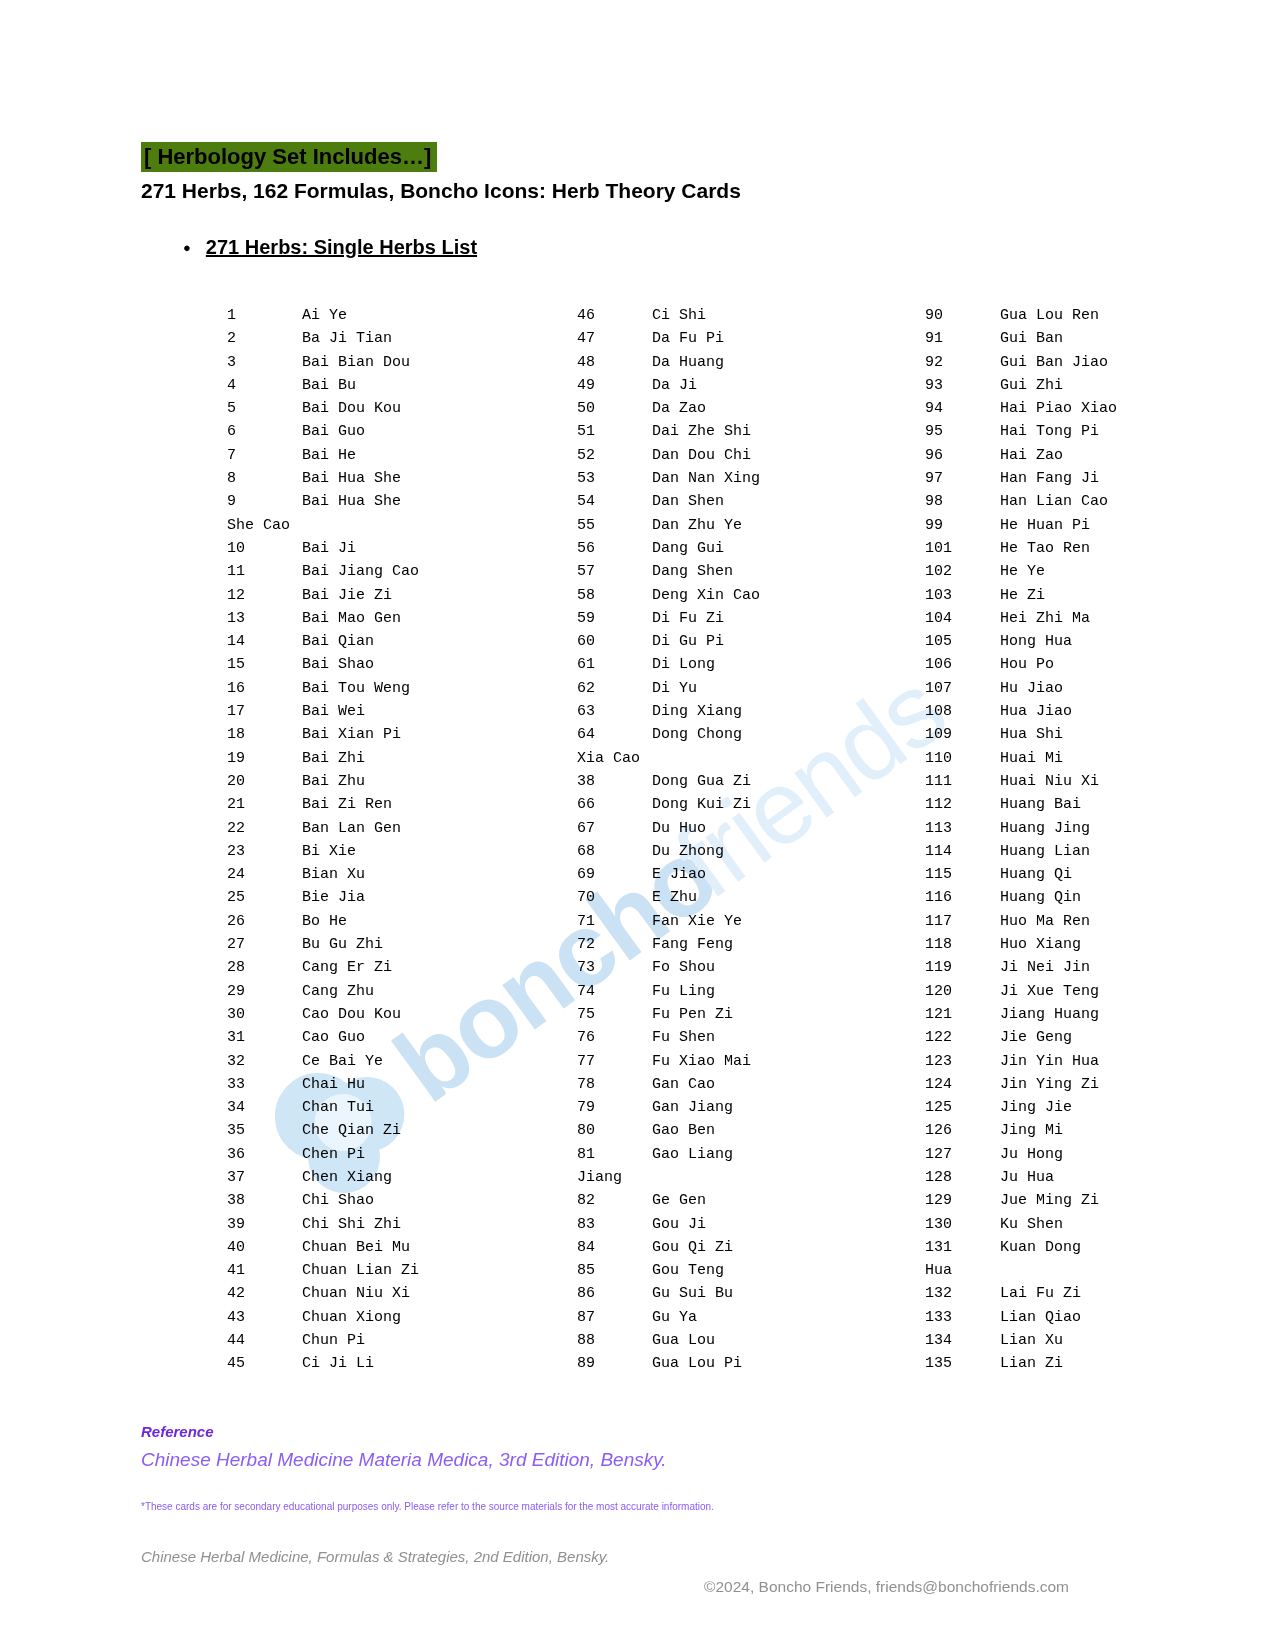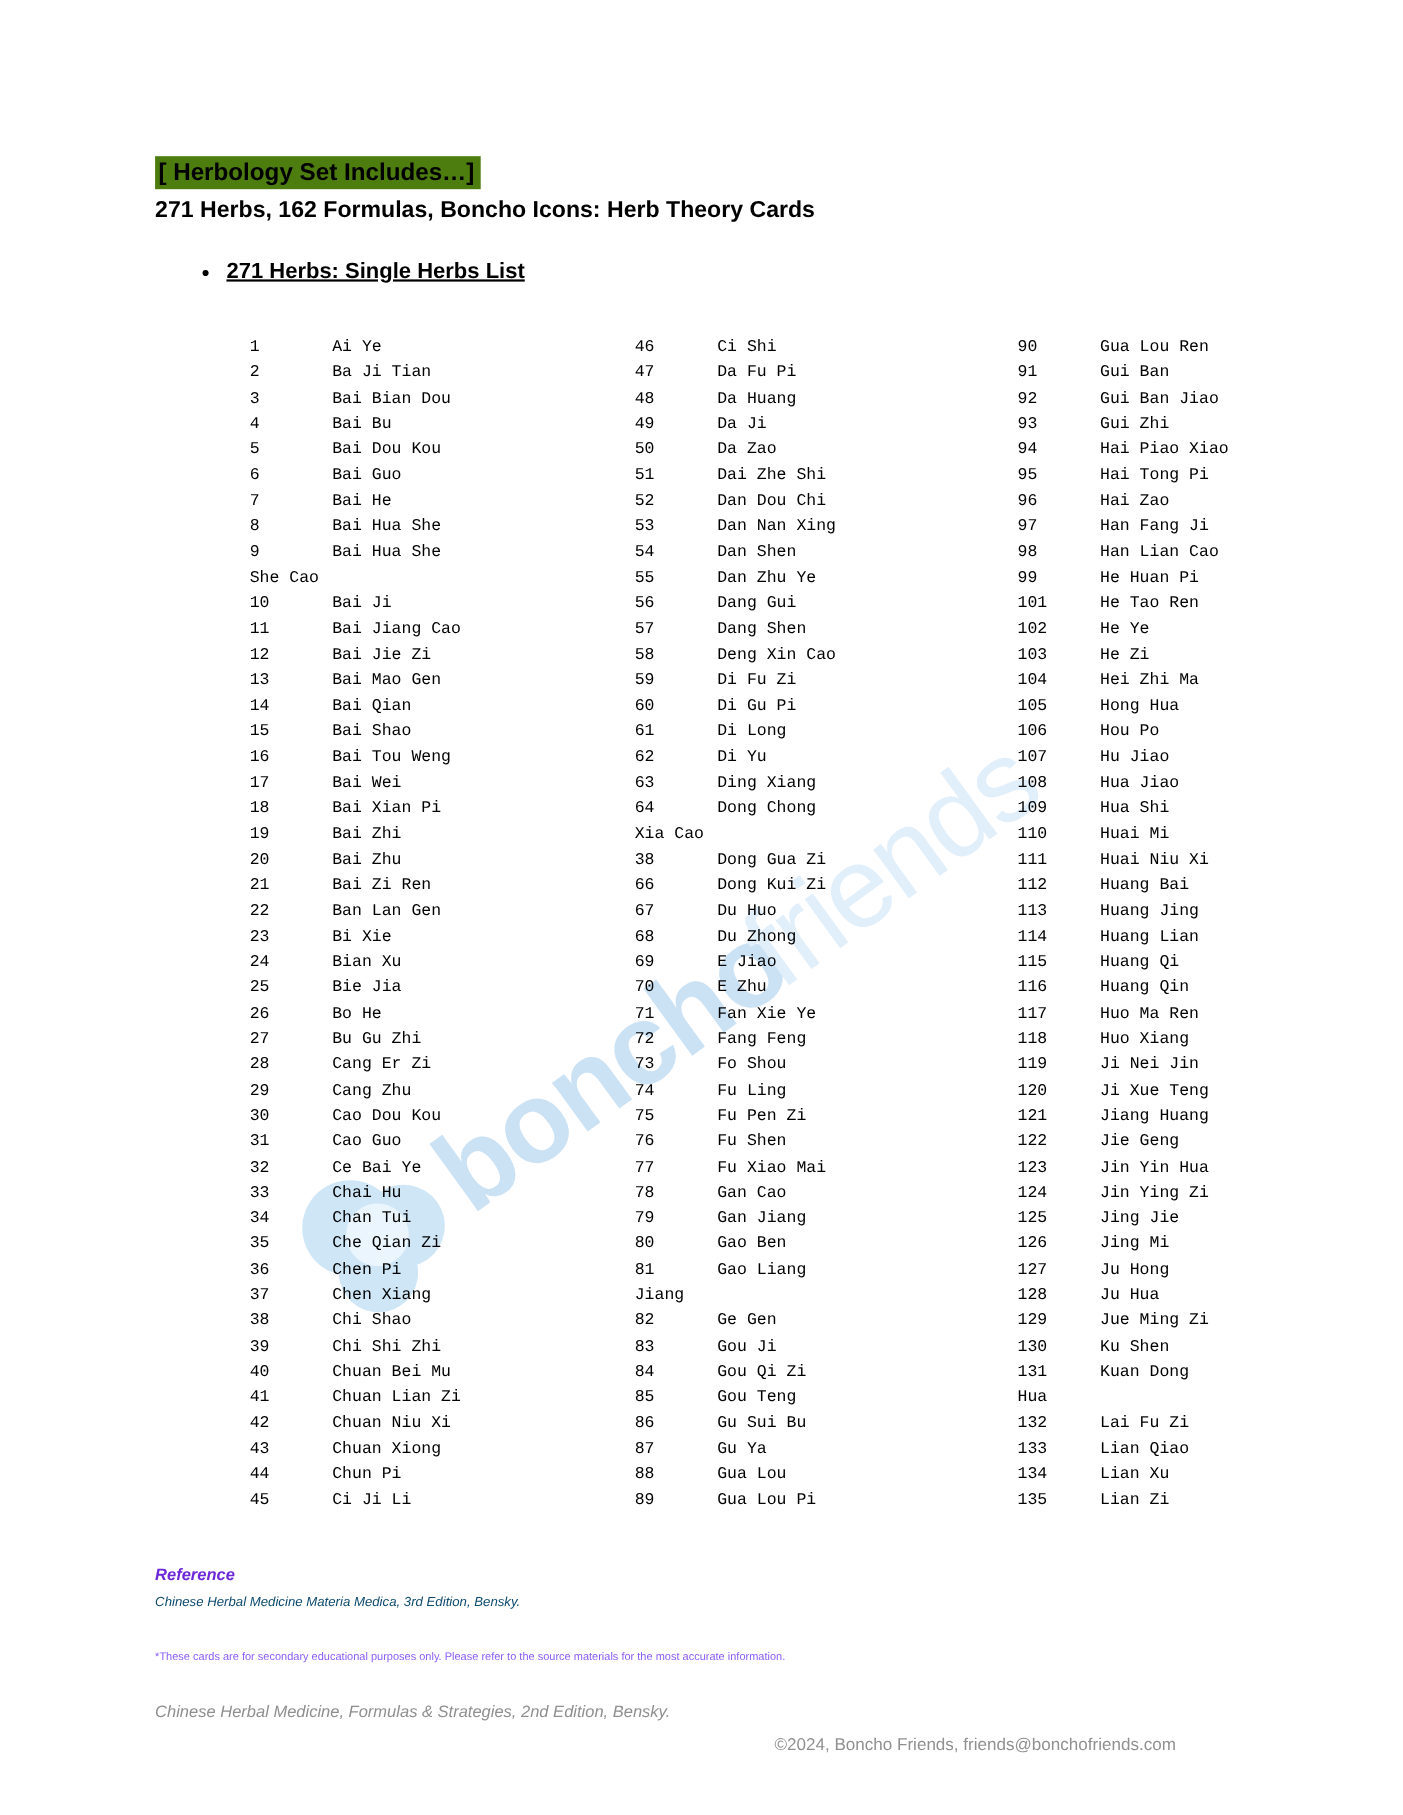--- a/index.html
+++ b/index.html
@@ -25,21 +25,21 @@
   .section{left:183px;top:236px;font-size:20px;font-weight:bold;display:flex;align-items:center;}
   .section .dot{font-size:13px;margin-right:15px;line-height:20px;}
   .section .lbl{text-decoration:underline;}
   
   .herb-col{position:absolute;top:304px;z-index:1;font-size:15px;font-family:Liberation Mono, monospace;}
   .herb-col .line{height:23.3px;line-height:23.3px;white-space:nowrap;}
   .herb-col .num{display:inline-block;min-width:75px;}
   #col0{left:227px;} #col1{left:577px;} #col2{left:925px;}
   
   .ref-label{left:141px;top:1423px;font-size:15px;color:#6d28d9;font-weight:bold;font-style:italic;}
-  .ref-line1{left:141px;top:1449px;font-size:12px;color:#0c4a6e;font-style:italic;}
+  .ref-line1{left:141px;top:1449px;font-size:19px;color:#8b5cf6;font-style:italic;}
   .ref-line2{left:141px;top:1548px;font-size:15px;color:#8f8f8f;font-style:italic;}
   .disclaimer{left:141px;top:1501px;font-size:10px;color:#8b5cf6;}
   .copyright{top:1538px;right:206px;font-size:15.5px;color:#909090;margin-top:40px;}
 </style>
 </head>
 <body>
 
 <div class="watermark">
   <svg class="wm-logo" width="150" height="150" viewBox="0 0 100 100" aria-hidden="true">
     <circle cx="40" cy="36" r="29" fill="#cfe6f7"></circle>

